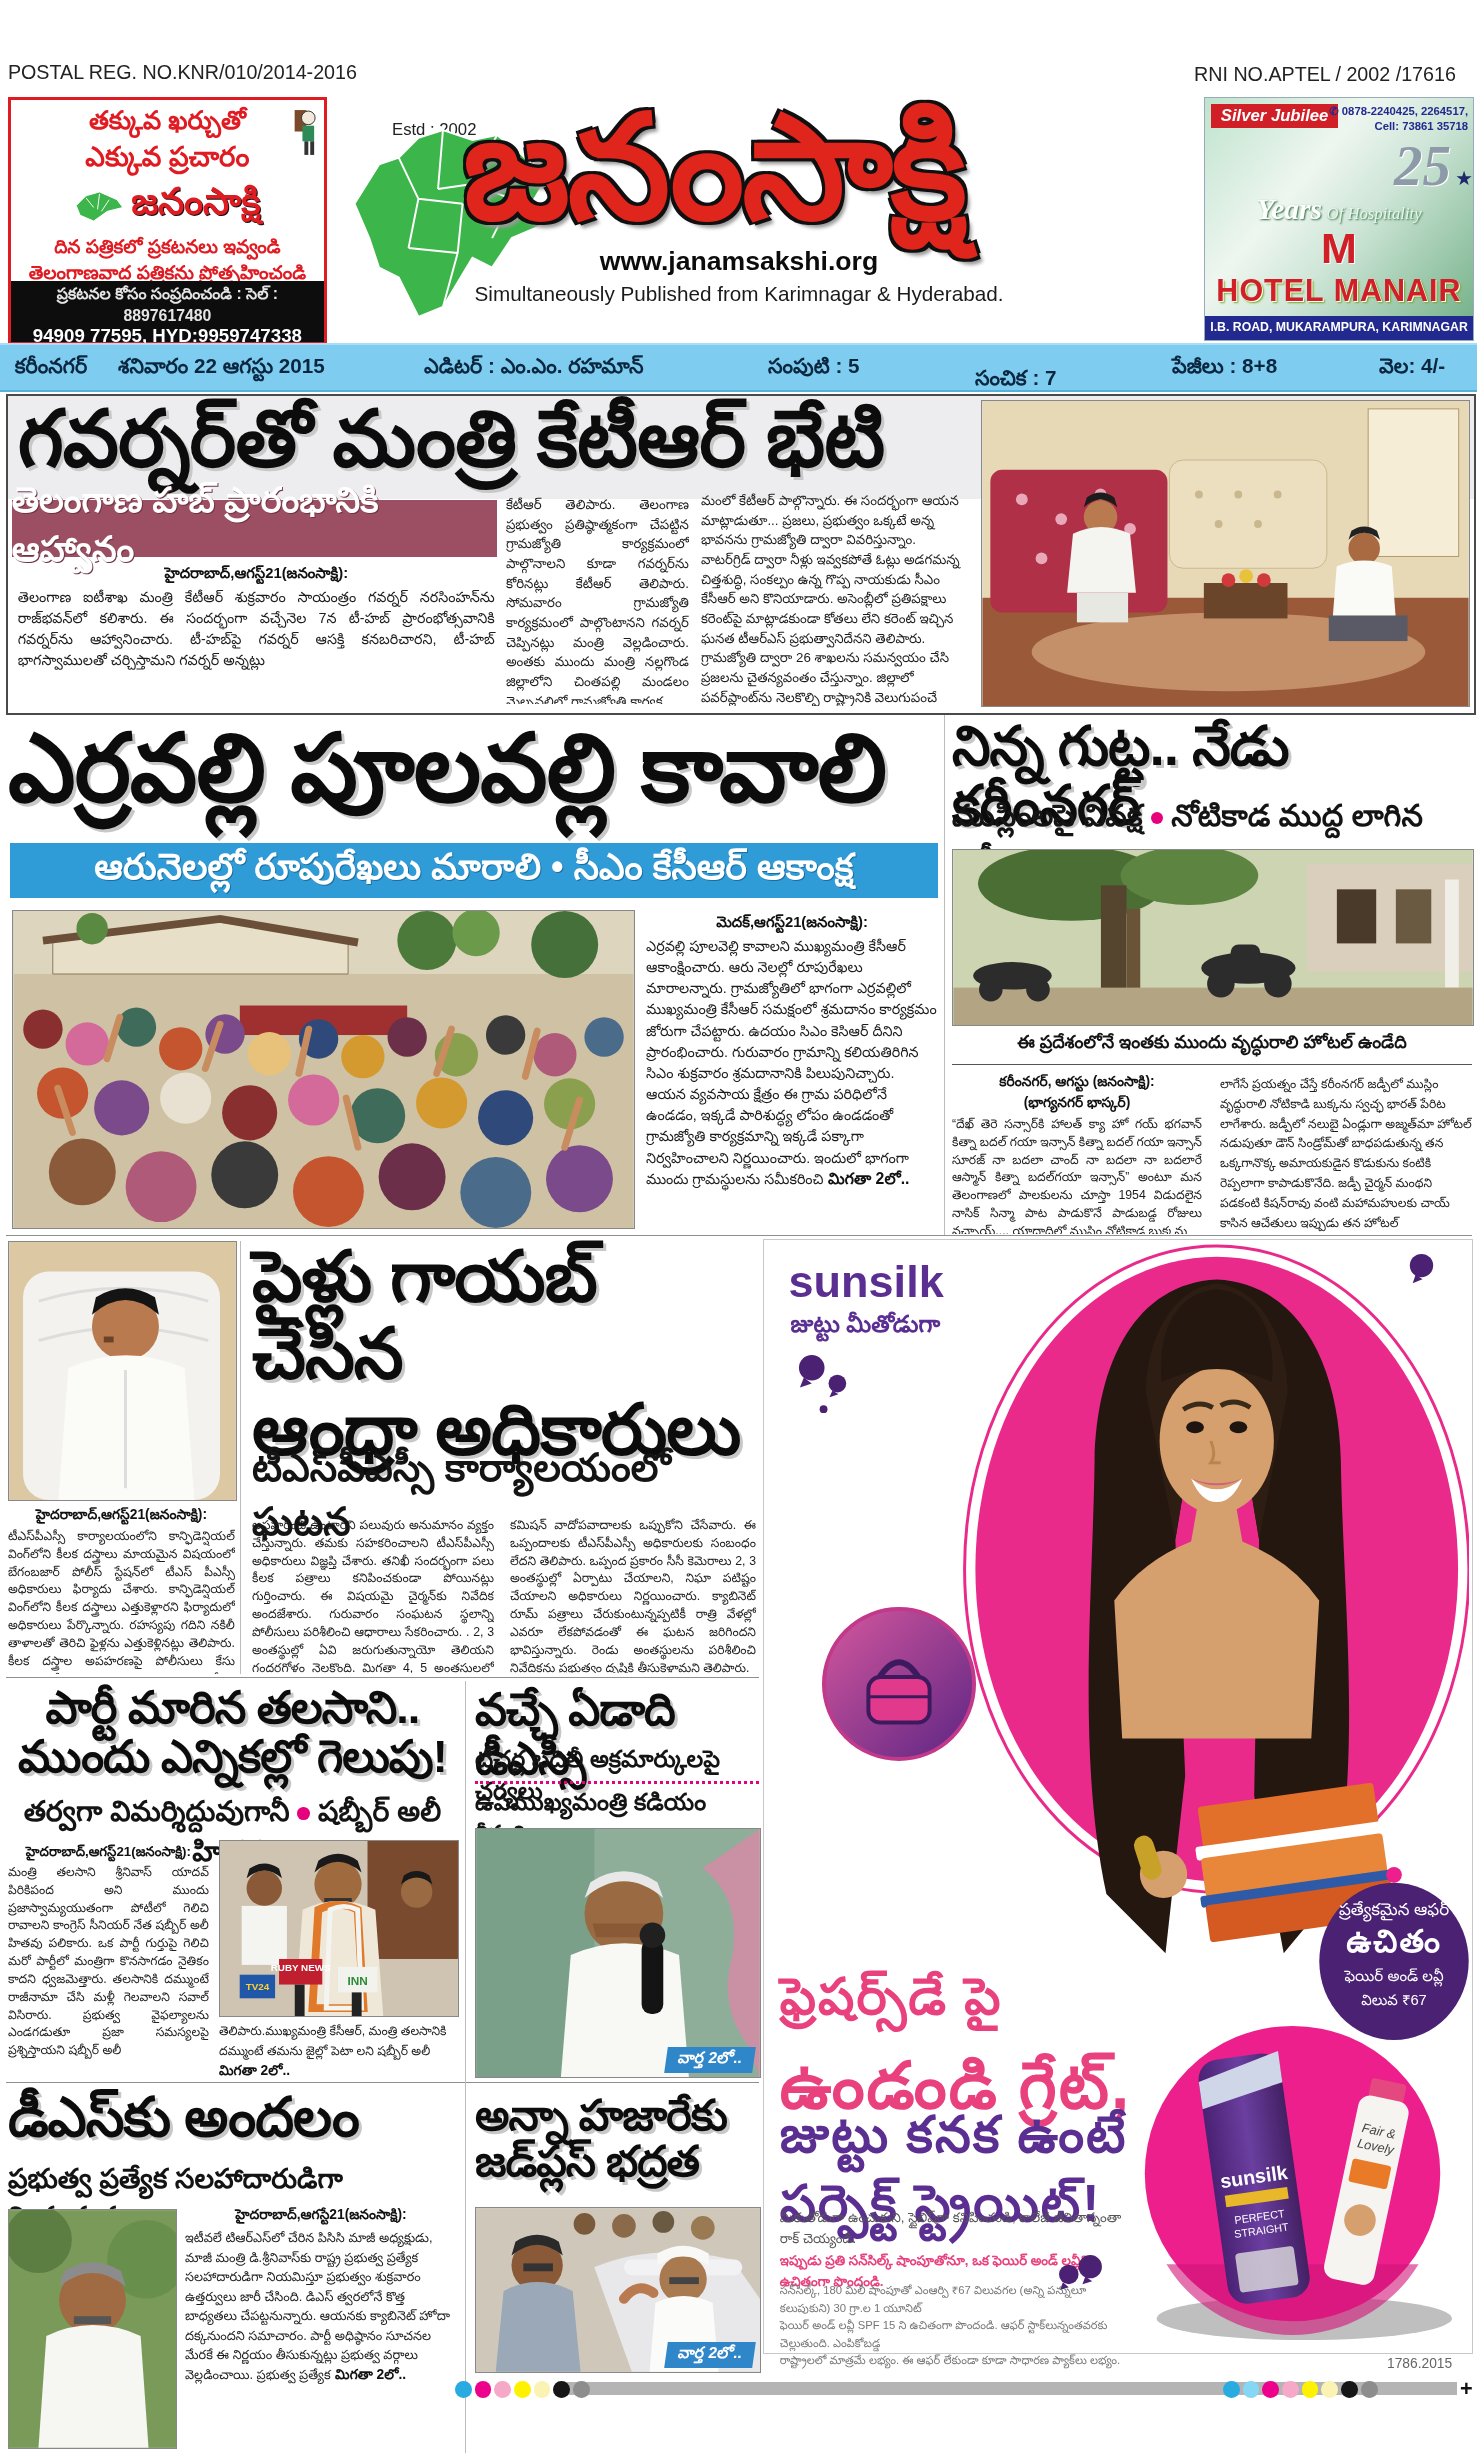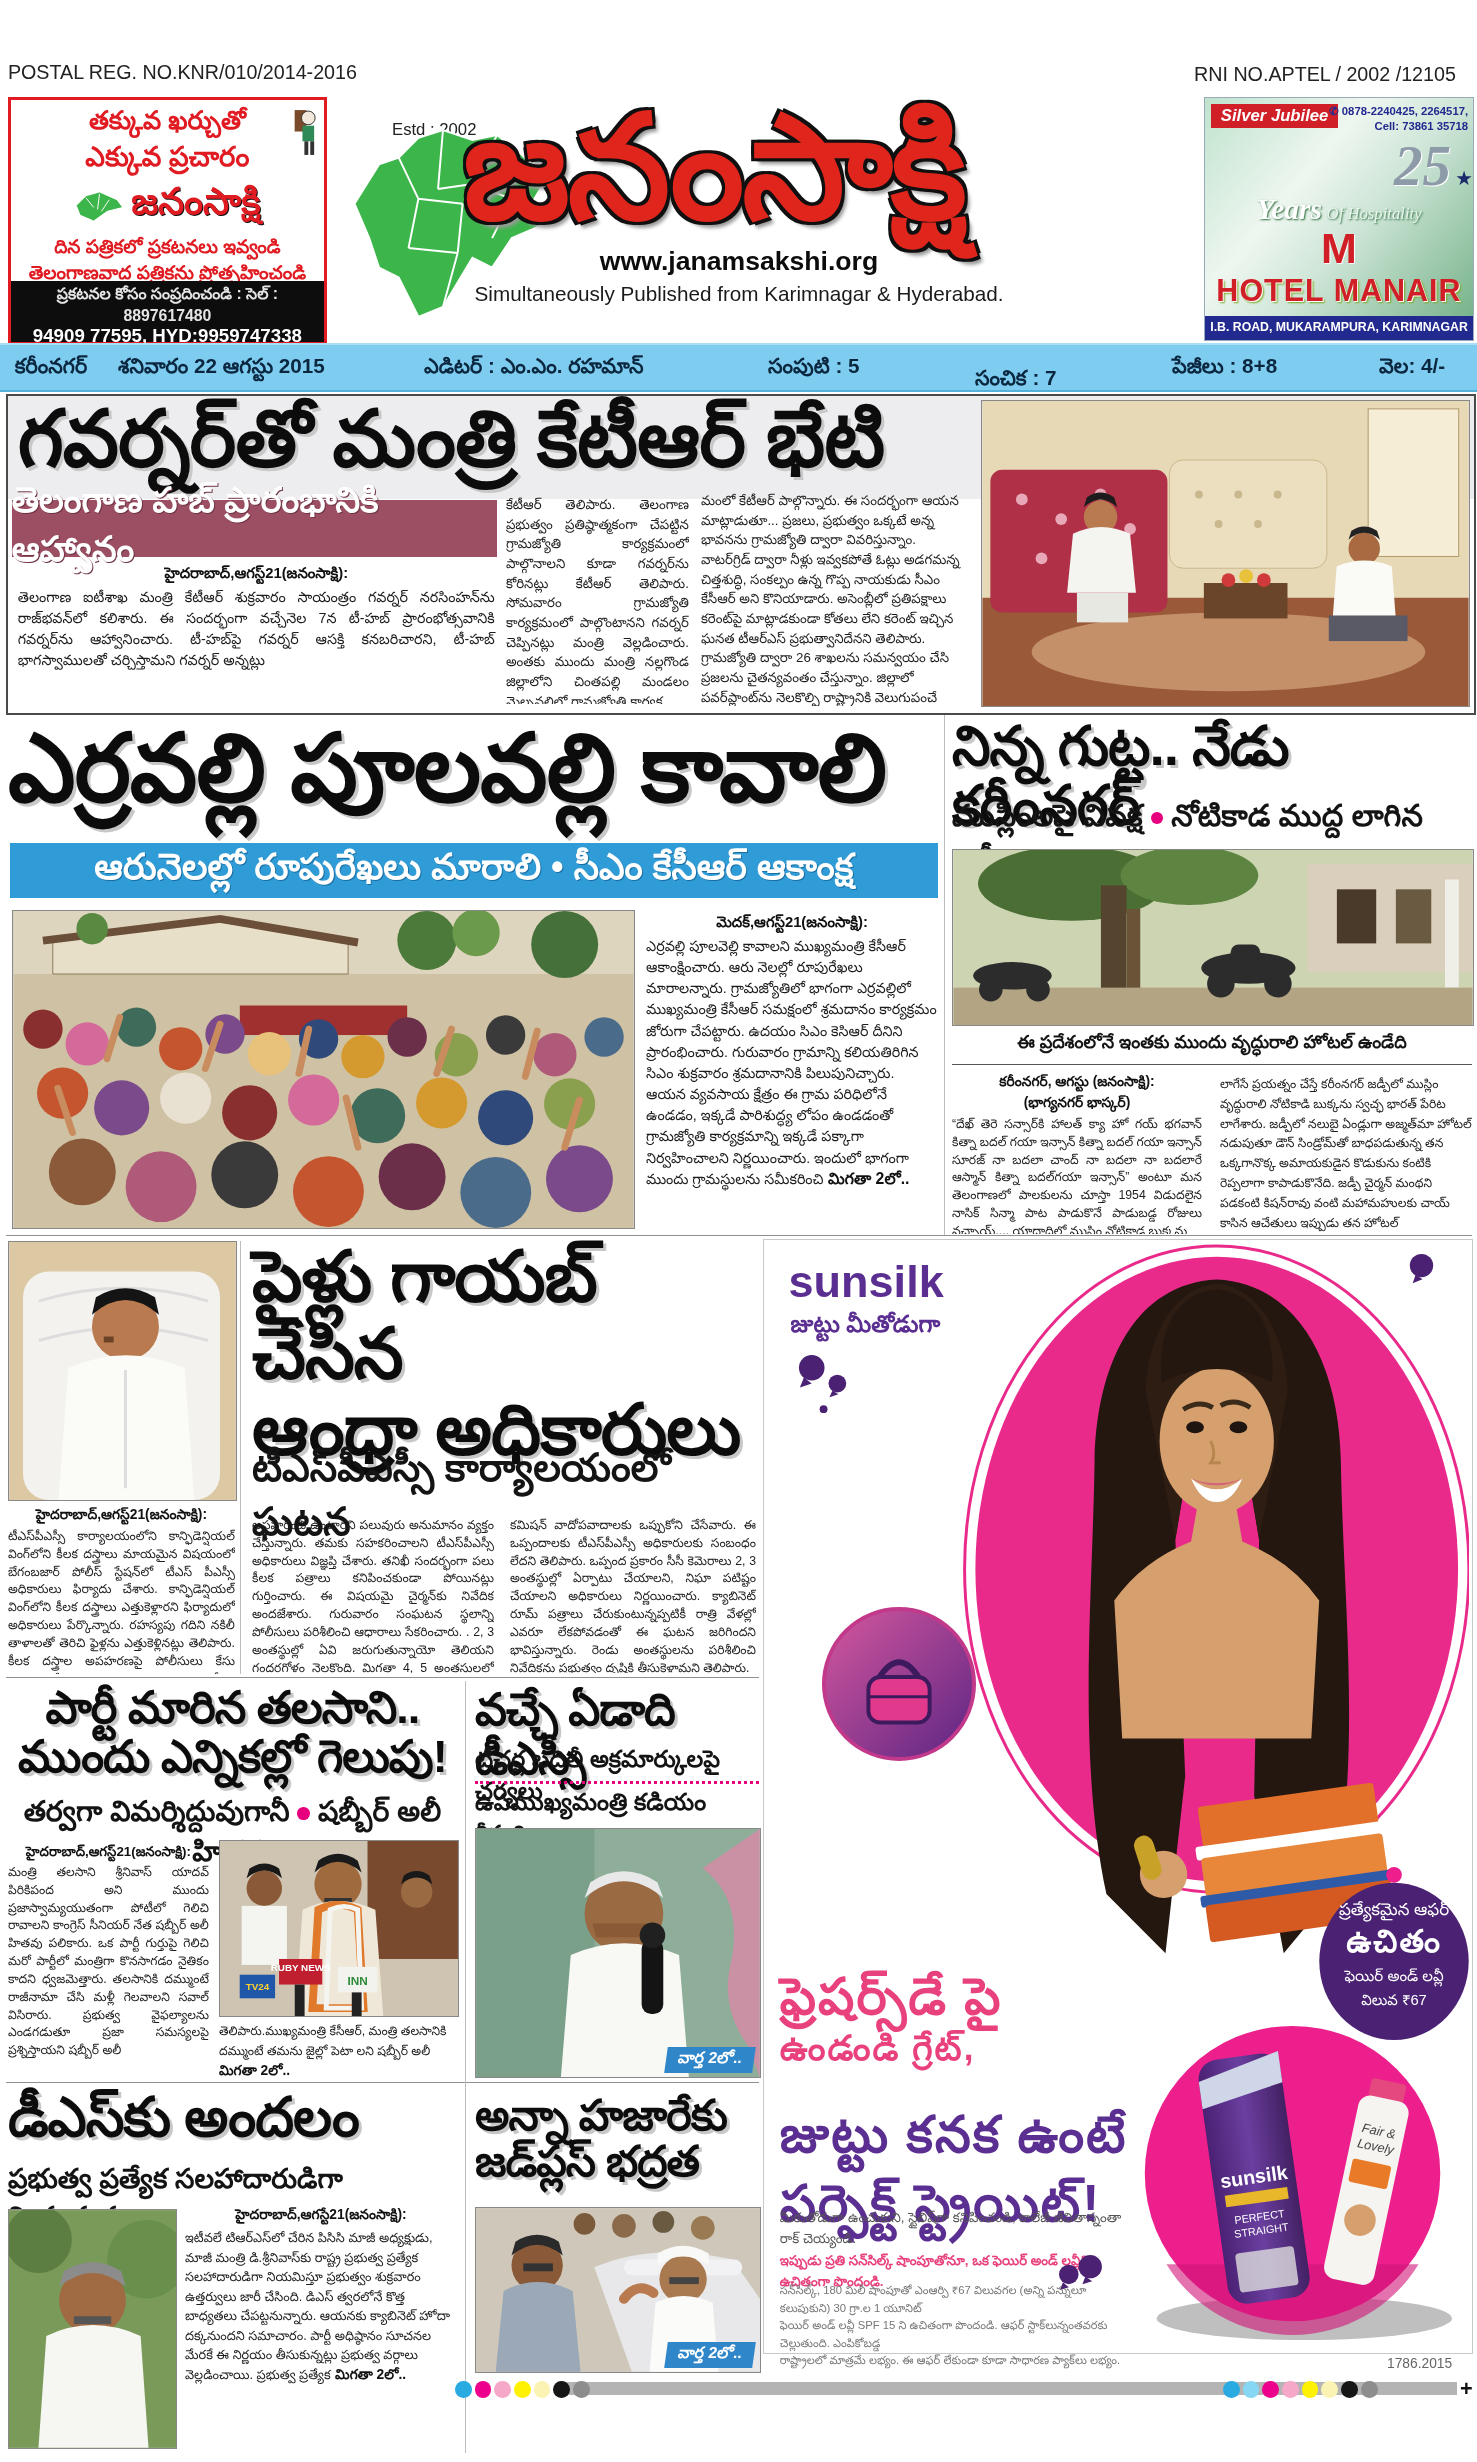--- a/index.html
+++ b/index.html
@@ -45,21 +45,21 @@
   .dottxt{font-weight:bold;letter-spacing:2px;}
   .fineprint{font-size:13.3px;line-height:1.6;color:#555;}
   .fineprint2{font-size:11.3px;line-height:1.55;color:#777;}
 </style>
 </head>
 <body>
 
 <div id="page">
 
   <div class="ab" style="left:7.9px;top:61px;font-size:19.7px;color:#222;">POSTAL REG. NO.KNR/010/2014-2016</div>
-  <div class="ab" style="left:1194px;top:63px;font-size:19.7px;color:#222;">RNI NO.APTEL / 2002 /12105</div>
+  <div class="ab" style="left:1194px;top:63px;font-size:19.7px;color:#222;">RNI NO.APTEL / 2002 /17616</div>
 
   <div class="ab promo" style="left:7.9px;top:97px;width:313px;height:242px;">
     <div class="red" style="font-size:25.6px;margin-top:5.9px;">తక్కువ ఖర్చుతో</div>
     <div class="red" style="font-size:27.6px;">ఎక్కువ ప్రచారం</div>
     <div style="display:flex;align-items:center;justify-content:center;gap:5.9px;margin-top:2px;">
       <svg width="51" height="33" viewBox="0 0 52 34">
         <polygon points="2,16 12,6 26,2 44,10 50,18 34,22 20,32 6,26" fill="#3cb54a" stroke="#fff" stroke-width="1"></polygon>
         <path d="M12,8 L20,18 M26,4 L24,20 M36,10 L28,22" stroke="#fff" stroke-width="1" fill="none"></path>
       </svg>
       <span class="red" style="font-size:37px;text-shadow:1px 1px 0 #111;">జనంసాక్షి</span>
@@ -470,21 +470,21 @@
         </linearGradient>
       </defs>
       <circle cx="79" cy="79" r="76" fill="url(#bagGrad)"></circle>
       <circle cx="79" cy="79" r="76" fill="none" stroke="#c2398b" stroke-width="4"></circle>
       <path d="M58,74 q21,-34 42,0" stroke="#3d1a5e" stroke-width="6" fill="none"></path>
       <rect x="48" y="72" width="62" height="46" rx="12" fill="#e13a8c" stroke="#3d1a5e" stroke-width="4"></rect>
       <path d="M48,92 l62,0" stroke="#3d1a5e" stroke-width="3"></path>
     </svg>
 
     <div class="ab dottxt ss-pink" style="left:15.8px;top:727px;font-size:51px;">ఫ్రెషర్స్‌డే పై</div>
-    <div class="ab dottxt ss-pink" style="left:15.8px;top:788px;font-size:35px;">ఉండండి గ్రేట్,</div>
+    <div class="ab dottxt ss-pink" style="left:15.8px;top:808px;font-size:65px;">ఉండండి గ్రేట్,</div>
     <div class="ab dottxt ss-purple" style="left:15.8px;top:865px;font-size:51px;">జుట్టు కనక ఉంటే</div>
     <div class="ab dottxt ss-purple" style="left:15.8px;top:934px;font-size:51px;">పర్ఫెక్ట్ స్ట్రెయిట్!</div>
 
     <div class="ab" style="left:554px;top:627px;width:152px;height:173px;">
       <svg width="152" height="173" viewBox="0 0 154 176" class="ab" style="left:0;top:0;">
         <circle cx="77" cy="8" r="8" fill="#ec1f8d"></circle>
         <ellipse cx="77" cy="96" rx="76" ry="80" fill="#4a2173"></ellipse>
       </svg>
       <div class="ab ctr" style="left:0;top:33px;width:100%;color:#fff;">
         <div style="font-size:16.7px;">ప్రత్యేకమైన ఆఫర్</div>

